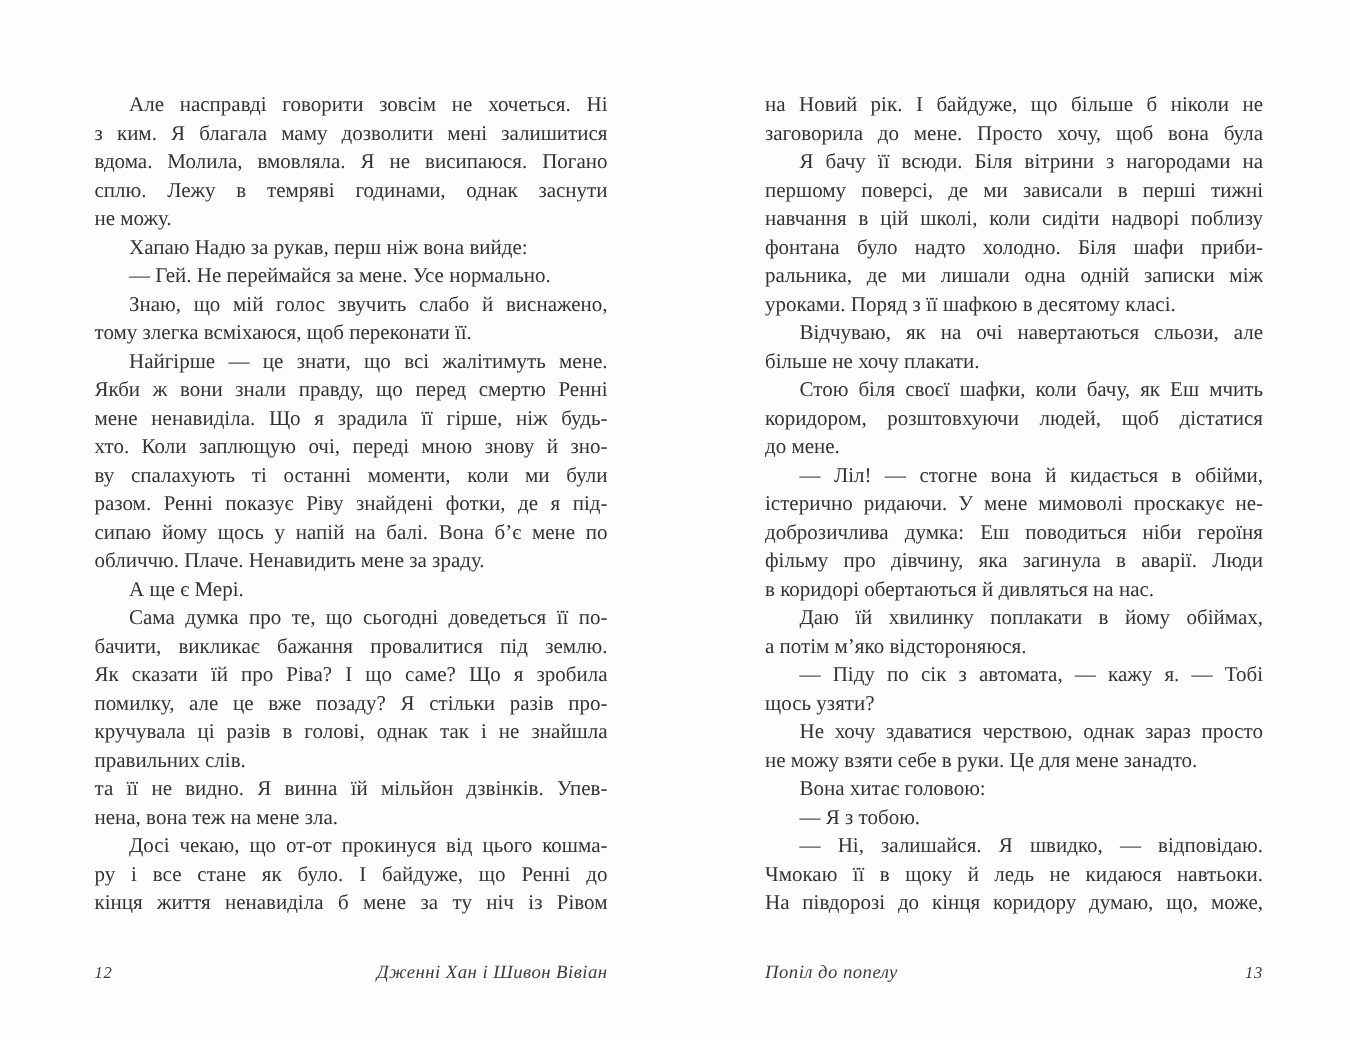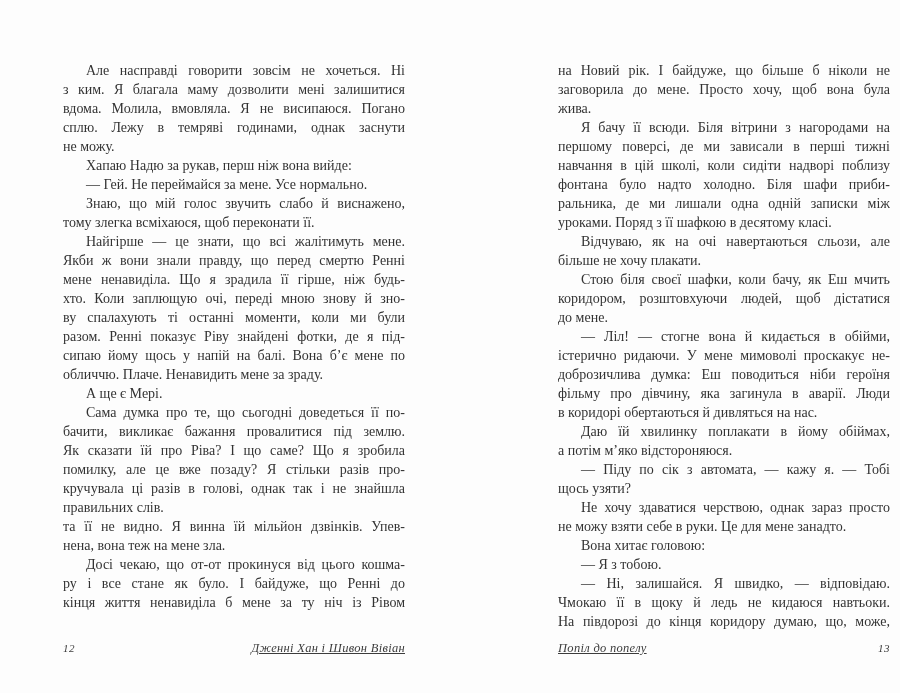--- a/index.html
+++ b/index.html
@@ -18,21 +18,21 @@
     position:relative;
     width:788px;height:693px;
     background:var(--paper);
   }
   .page{
     position:absolute;
     top:61px;
     height:605px;
   }
   .page.left{left:63px;width:342px;}
-  .page.right{left:510px;width:332px;margin-left:48px;}
+  .page.right{left:510px;width:332px;}
   .text-block{
     position:absolute;
     top:0;left:0;right:0;
   }
   .line{
     font-size:14px;
     line-height:19px;
     height:19px;
     color:var(--ink);
     text-align:justify;
@@ -56,21 +56,20 @@
     font-style:italic;
     font-size:12.5px;
     color:var(--footer-ink);
   }
   .footer .pagenum{
     font-size:11px;
     letter-spacing:0.5px;
   }
   .footer .running{
     letter-spacing:0.3px;
-    text-decoration:underline;
   }
 </style>
 </head>
 <body>
 
 <div class="spread">
 
   <div class="page left">
     <div class="text-block">
         <div class="line indent">Але насправді говорити зовсім не хочеться. Ні</div>
@@ -106,21 +105,20 @@
     <div class="footer">
       <span class="pagenum">12</span>
       <span class="running">Дженні Хан і Шивон Вівіан</span>
     </div>
   </div>
 
   <div class="page right">
     <div class="text-block">
         <div class="line">на Новий рік. І байдуже, що більше б ніколи не</div>
         <div class="line">заговорила до мене. Просто хочу, щоб вона була</div>
-        <div class="line last">жива.</div>
         <div class="line indent">Я бачу її всюди. Біля вітрини з нагородами на</div>
         <div class="line">першому поверсі, де ми зависали в перші тижні</div>
         <div class="line">навчання в цій школі, коли сидіти надворі поблизу</div>
         <div class="line">фонтана було надто холодно. Біля шафи приби-</div>
         <div class="line">ральника, де ми лишали одна одній записки між</div>
         <div class="line last">уроками. Поряд з її шафкою в десятому класі.</div>
         <div class="line indent">Відчуваю, як на очі навертаються сльози, але</div>
         <div class="line last">більше не хочу плакати.</div>
         <div class="line indent">Стою біля своєї шафки, коли бачу, як Еш мчить</div>
         <div class="line">коридором, розштовхуючи людей, щоб дістатися</div>

